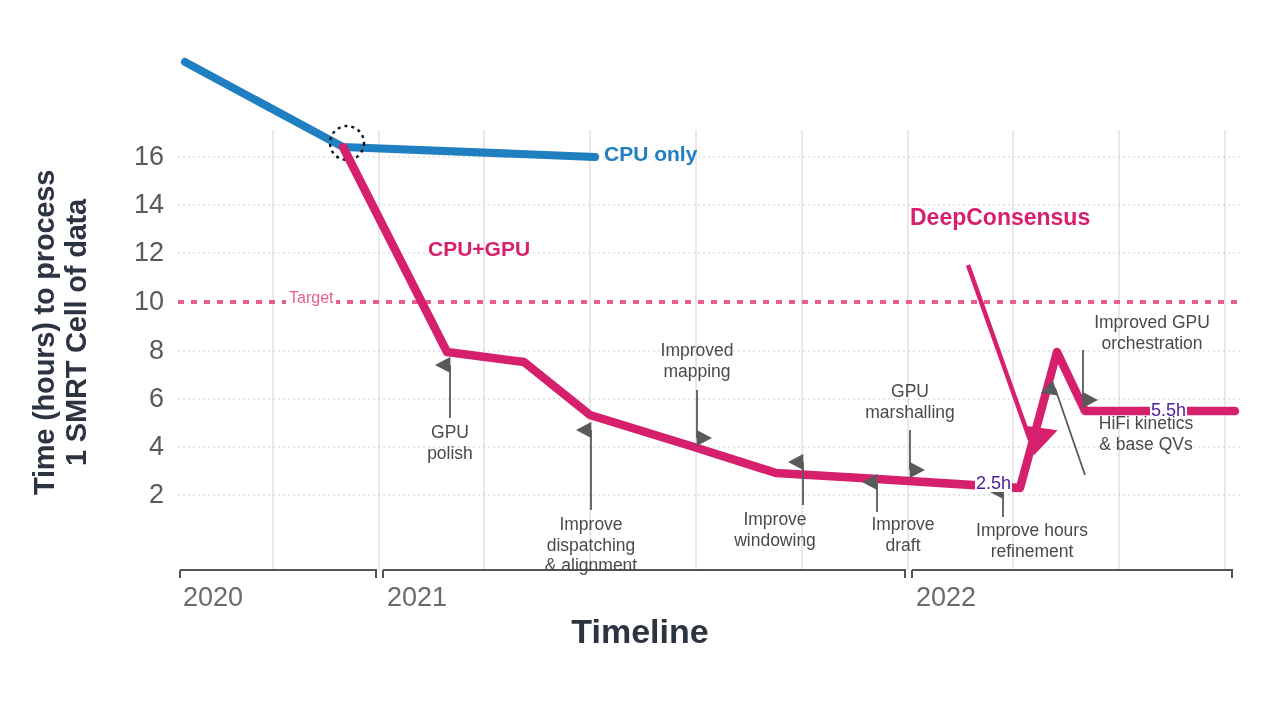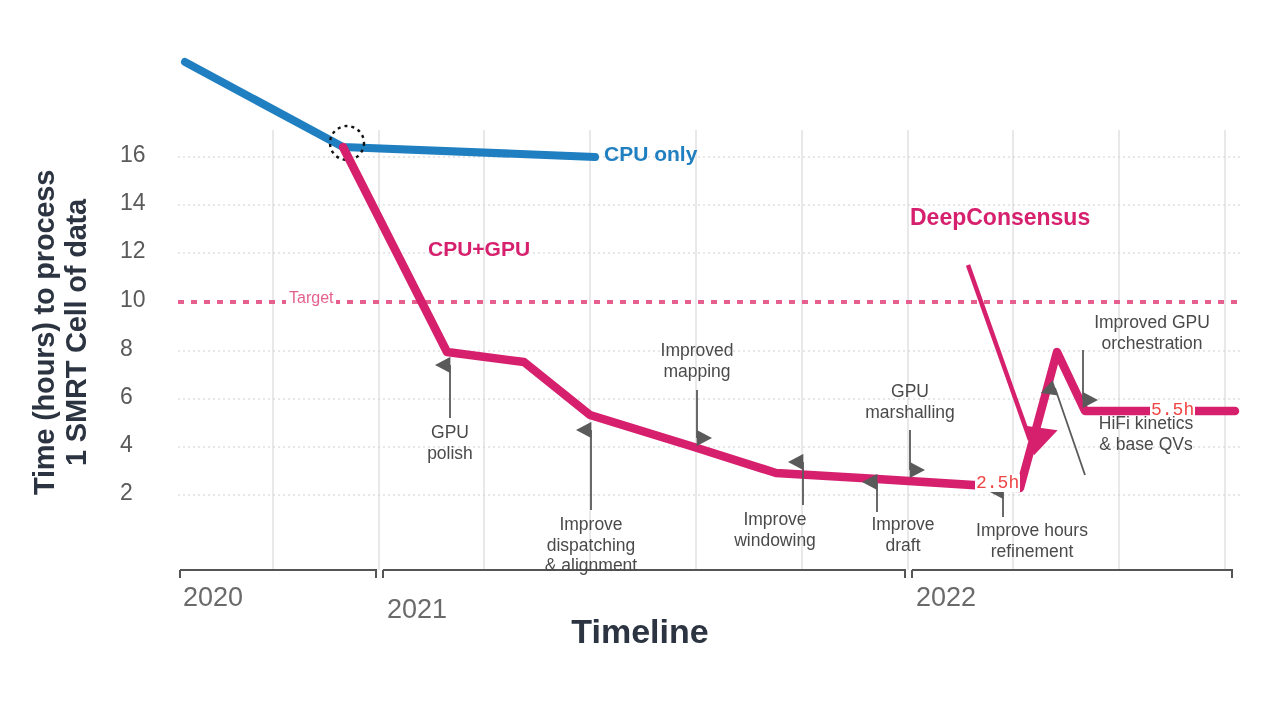--- a/index.html
+++ b/index.html
@@ -40,21 +40,22 @@
     width: 1280px;
     text-align: center;
     font-size: 34px;
     font-weight: bold;
     color: #2b3440;
   }
 
   .ytick {
     position: absolute;
     width: 44px;
-    font-size: 23px;
+    text-align: right;
+    font-size: 27px;
     color: #5a5a5a;
     line-height: 1;
   }
 
   .xtick {
     position: absolute;
     font-size: 27px;
     color: #6a6a6a;
     line-height: 1;
     top: 584px;
@@ -94,26 +95,25 @@
     font-size: 23px;
     font-weight: bold;
     color: #d6206e;
     line-height: 1.14;
     white-space: nowrap;
   }
 
   .valtag {
     position: absolute;
     font-size: 18px;
-    color: #ef4444;
+    color: #4c1d95;
     line-height: 1;
     background: #ffffff;
     padding: 0 1px;
     white-space: nowrap;
-    font-family: Liberation Mono, monospace;
   }
 </style>
 </head>
 <body>
 
 <div id="stage">
 
   <svg class="chart" viewBox="0 0 1280 720">
     <defs>
       <marker id="arrowUp" markerWidth="9" markerHeight="9" refX="4.5" refY="8.4" orient="auto">
@@ -189,21 +189,21 @@
   <div class="ytick" style="left:120px; top:143px;">16</div>
   <div class="ytick" style="left:120px; top:191px;">14</div>
   <div class="ytick" style="left:120px; top:239px;">12</div>
   <div class="ytick" style="left:120px; top:288px;">10</div>
   <div class="ytick" style="left:120px; top:337px;">8</div>
   <div class="ytick" style="left:120px; top:385px;">6</div>
   <div class="ytick" style="left:120px; top:433px;">4</div>
   <div class="ytick" style="left:120px; top:481px;">2</div>
 
   <div class="xtick" style="left:183px;">2020</div>
-  <div class="xtick" style="left:387px;margin-top:12px;">2021</div>
+  <div class="xtick" style="left:387px;">2021</div>
   <div class="xtick" style="left:916px;">2022</div>
 
   <div class="series-label cpu" style="left:604px; top:143px;">CPU only</div>
   <div class="series-label gpu" style="left:428px; top:238px;">CPU+GPU</div>
 
   <div class="target-label" style="left:286px; top:290px;">Target</div>
 
   <div class="callout" style="left:910px; top:204px;">
     <div>DeepConsensus</div>
   </div>

